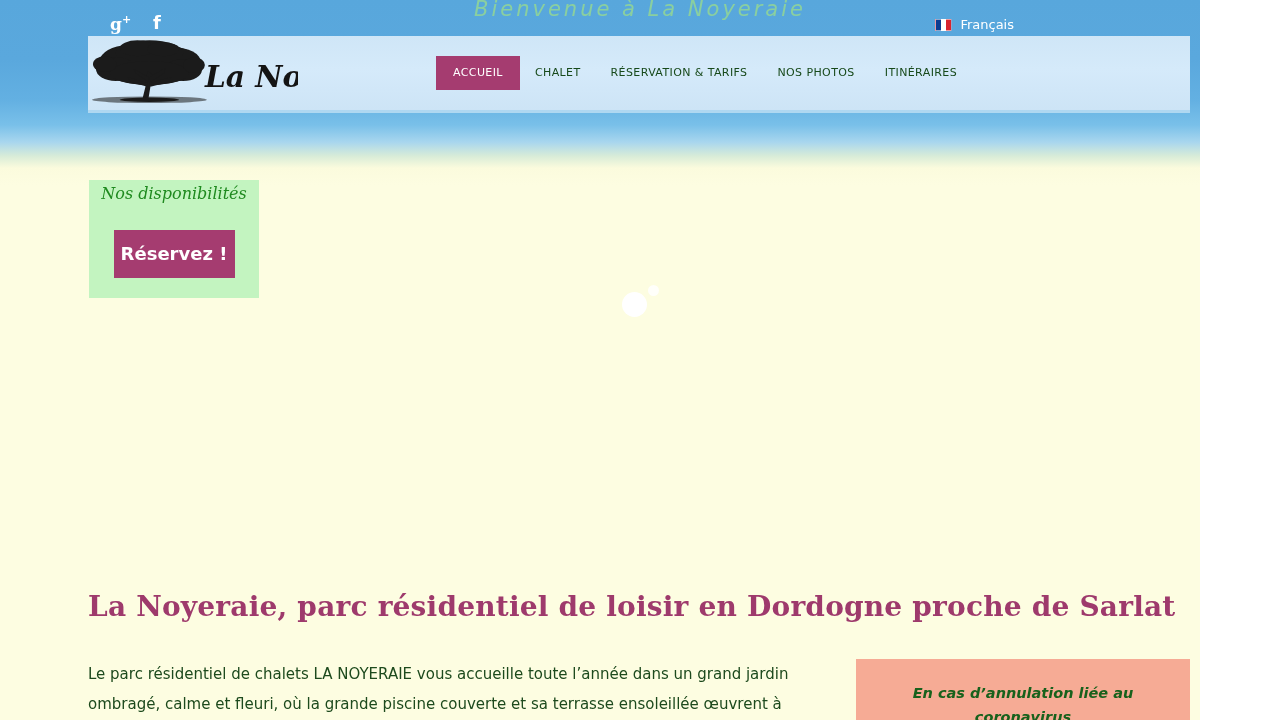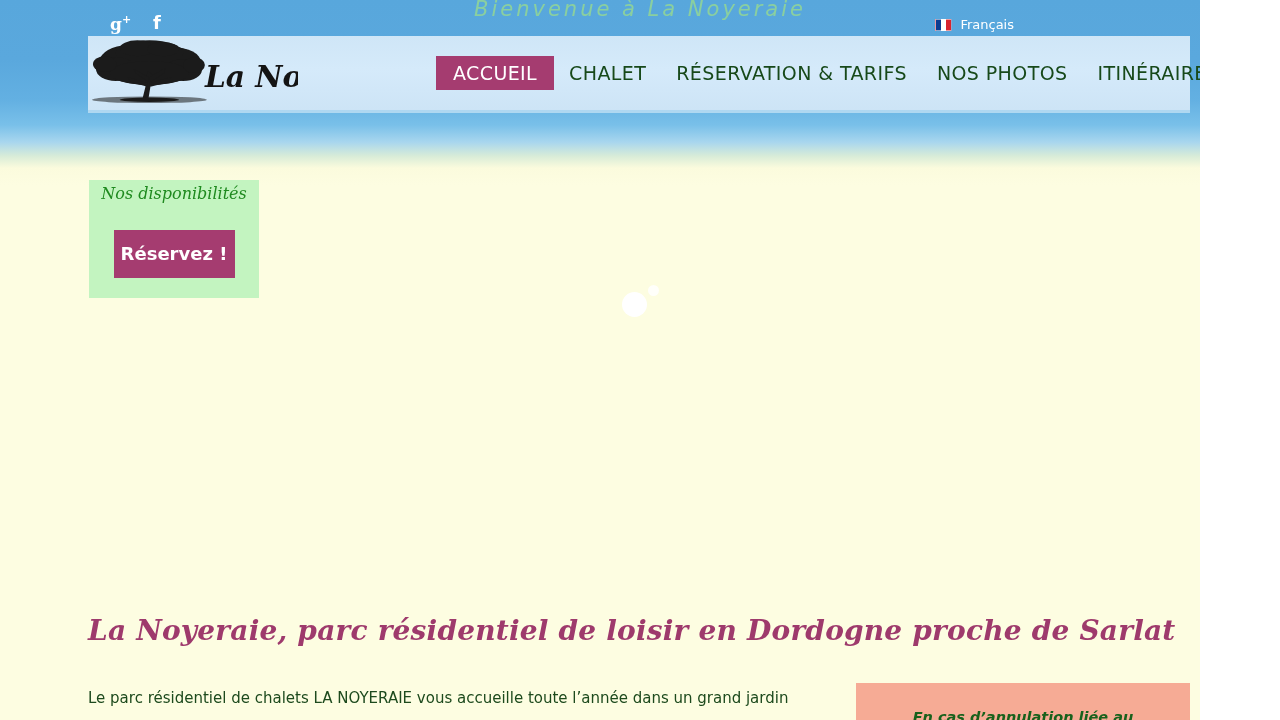--- a/index.html
+++ b/index.html
@@ -108,21 +108,21 @@
   .logo svg { display:block; }
 
   
   .nav {
     position:absolute; left:348px; top:0;
     height:74px;
     display:flex; align-items:center; gap:0;
   }
   .nav-item {
     font-family:"DejaVu Sans", sans-serif;
-    font-size:19px;
+    font-size:11px;
     letter-spacing:.4px;
     color:#17491a;
     padding:0 15px;
     line-height:74px;
     white-space:nowrap;
     cursor:pointer;
   }
   .nav-item.active {
     background:#a53c70;
     color:#ffffff;
@@ -184,27 +184,25 @@
   }
 
   
   .content {
     position:absolute; left:88px; top:590px;
     width:1102px;
     z-index:3;
   }
   .page-title {
     font-family:"DejaVu Serif", serif;
-    font-style:italic;
     font-weight:bold;
     font-size:28px;
     color:#9e3a6c;
     letter-spacing:.2px;
     white-space:nowrap;
-    margin-top:24px;
   }
   .content-cols {
     display:flex;
     margin-top:36px;
     gap:46px;
   }
   .intro {
     width:722px;
     font-family:"DejaVu Sans", sans-serif;
     font-size:15px;

